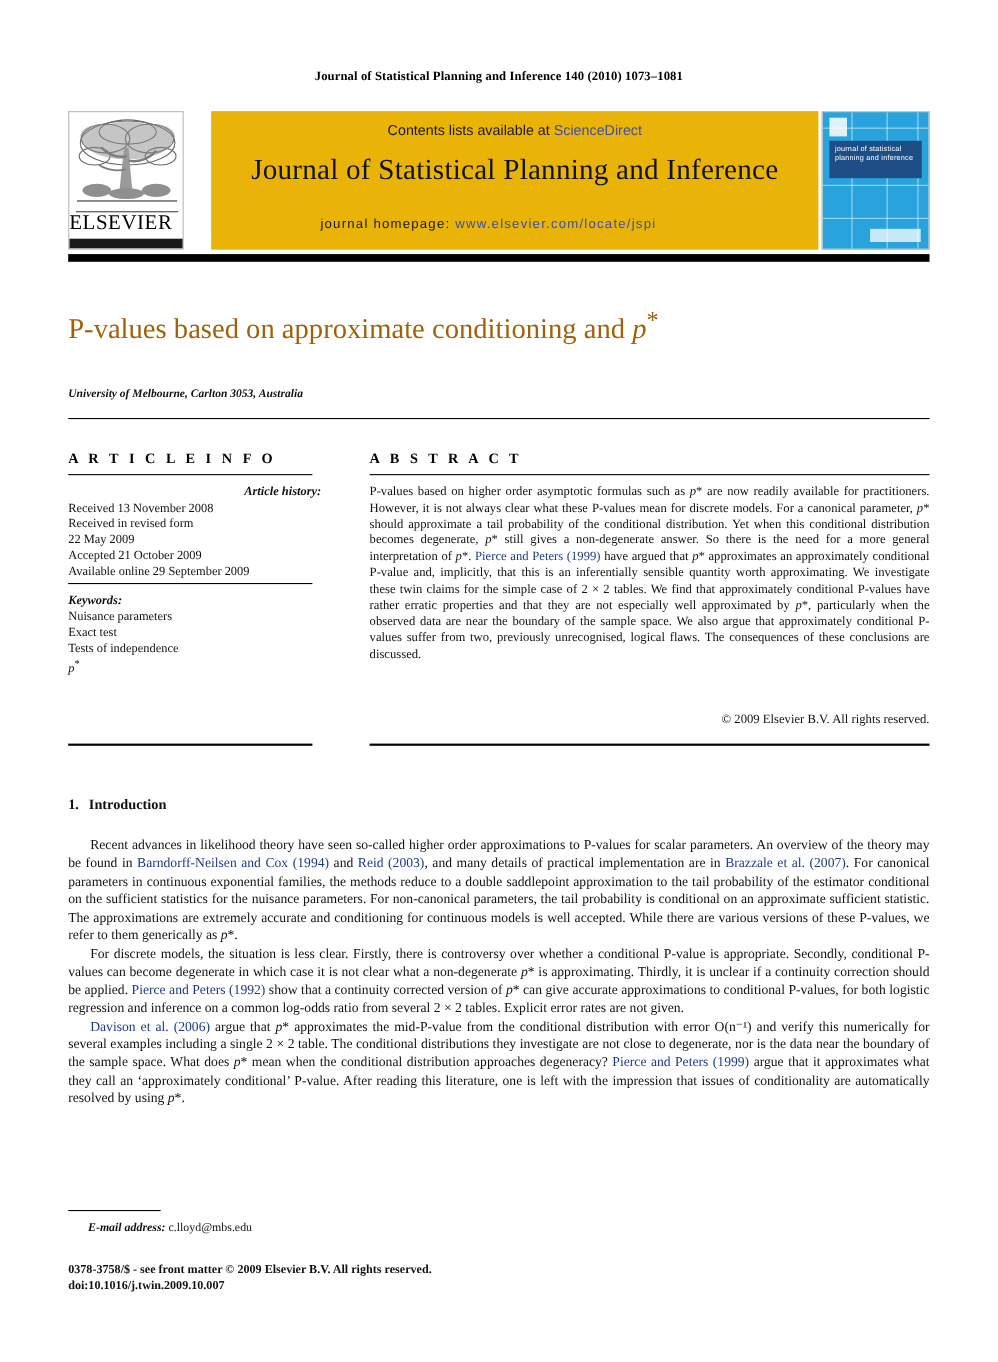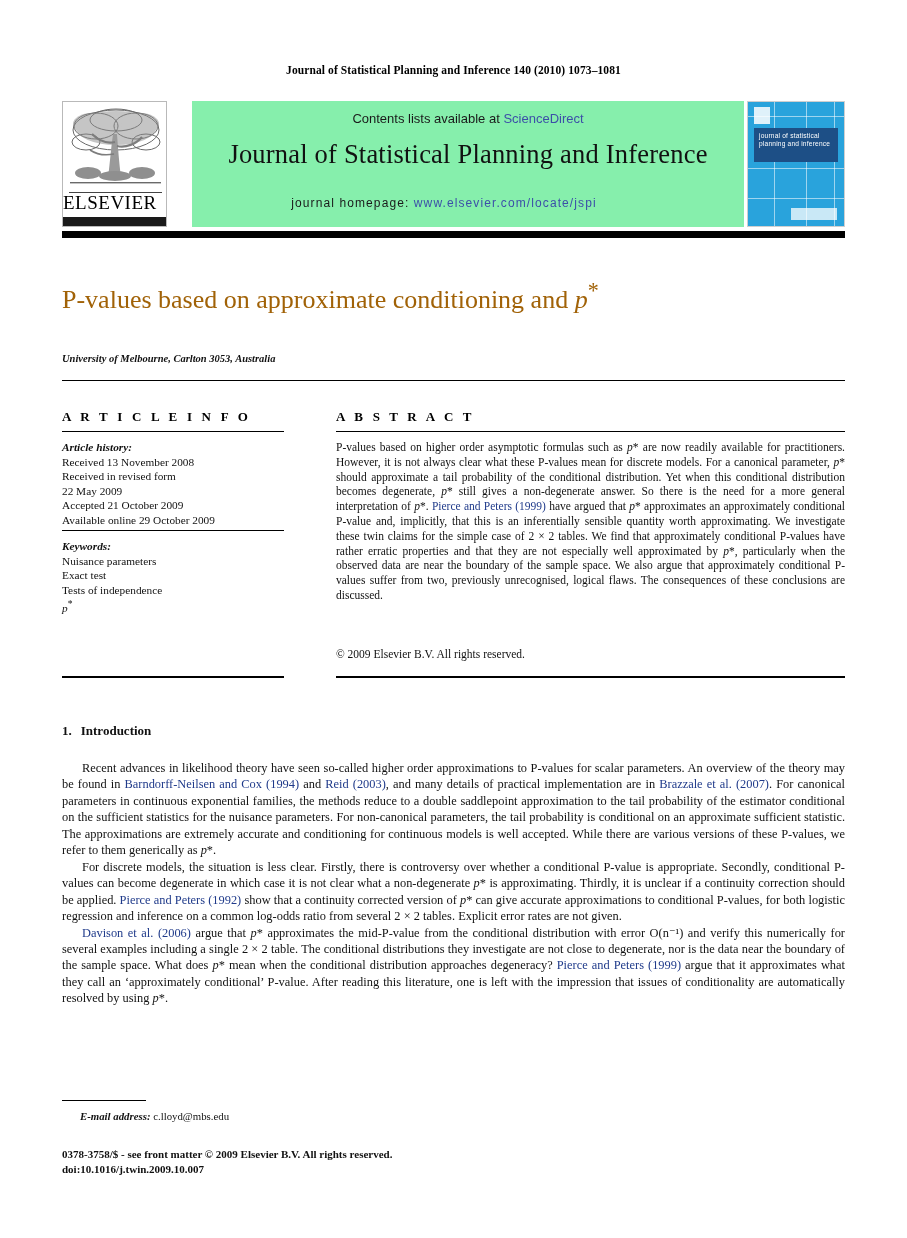--- a/index.html
+++ b/index.html
@@ -81,21 +81,21 @@
     width: 93px;
     height: 1px;
     background: #444;
   }
 
   .mast-center {
     position: absolute;
     left: 130px; top: 0;
     width: 552px;
     height: 126px;
-    background: #86efac;
+    background: #eab308;
   }
   .contents-line {
     position: absolute;
     left: 0; top: 10px;
     width: 552px;
     text-align: center;
     font-family: "Liberation Sans", sans-serif;
     font-size: 13px;
     color: #1a1a1a;
   }
@@ -237,20 +237,21 @@
     position: absolute;
     left: 62px; top: 428px;
     width: 230px;
     font-size: 11.3px;
     line-height: 14.6px;
     color: #111;
   }
   .info-col .lbl {
     font-style: italic;
     font-weight: bold;
+    text-align: right;
   }
   .info-hist-rule {
     position: absolute;
     left: 62px; top: 518px;
     width: 222px; height: 1px;
     background: #000;
   }
   .kw-col {
     position: absolute;
     left: 62px; top: 527px;
@@ -272,21 +273,21 @@
     font-size: 11.5px;
     line-height: 14.8px;
     text-align: justify;
     color: #111;
   }
   .abstract .lnk { color: #1f3a8a; }
   .copyline {
     position: absolute;
     left: 336px; top: 636px;
     width: 509px;
-    text-align: left;
+    text-align: right;
     font-size: 11.5px;
     color: #111;
   }
 
   
   .sec-num-head {
     position: absolute;
     left: 62px; top: 711px;
     font-size: 13px;
     font-weight: bold;
@@ -416,21 +417,21 @@
   <div class="rule-col info-top"></div>
   <div class="rule-col abs-top"></div>
 
   <div class="info-col">
     <div class="lbl">Article history:</div>
     <div id="history-list">
         <div>Received 13 November 2008</div>
         <div>Received in revised form</div>
         <div>22 May 2009</div>
         <div>Accepted 21 October 2009</div>
-        <div>Available online 29 October 2009</div>
+        <div>Available online 29 September 2009</div>
       </div>
   </div>
   <div class="info-hist-rule"></div>
 
   <div class="kw-col">
     <div class="lbl">Keywords:</div>
     <div id="keywords-list">
         <div>Nuisance parameters</div>
         <div>Exact test</div>
         <div>Tests of independence</div>

